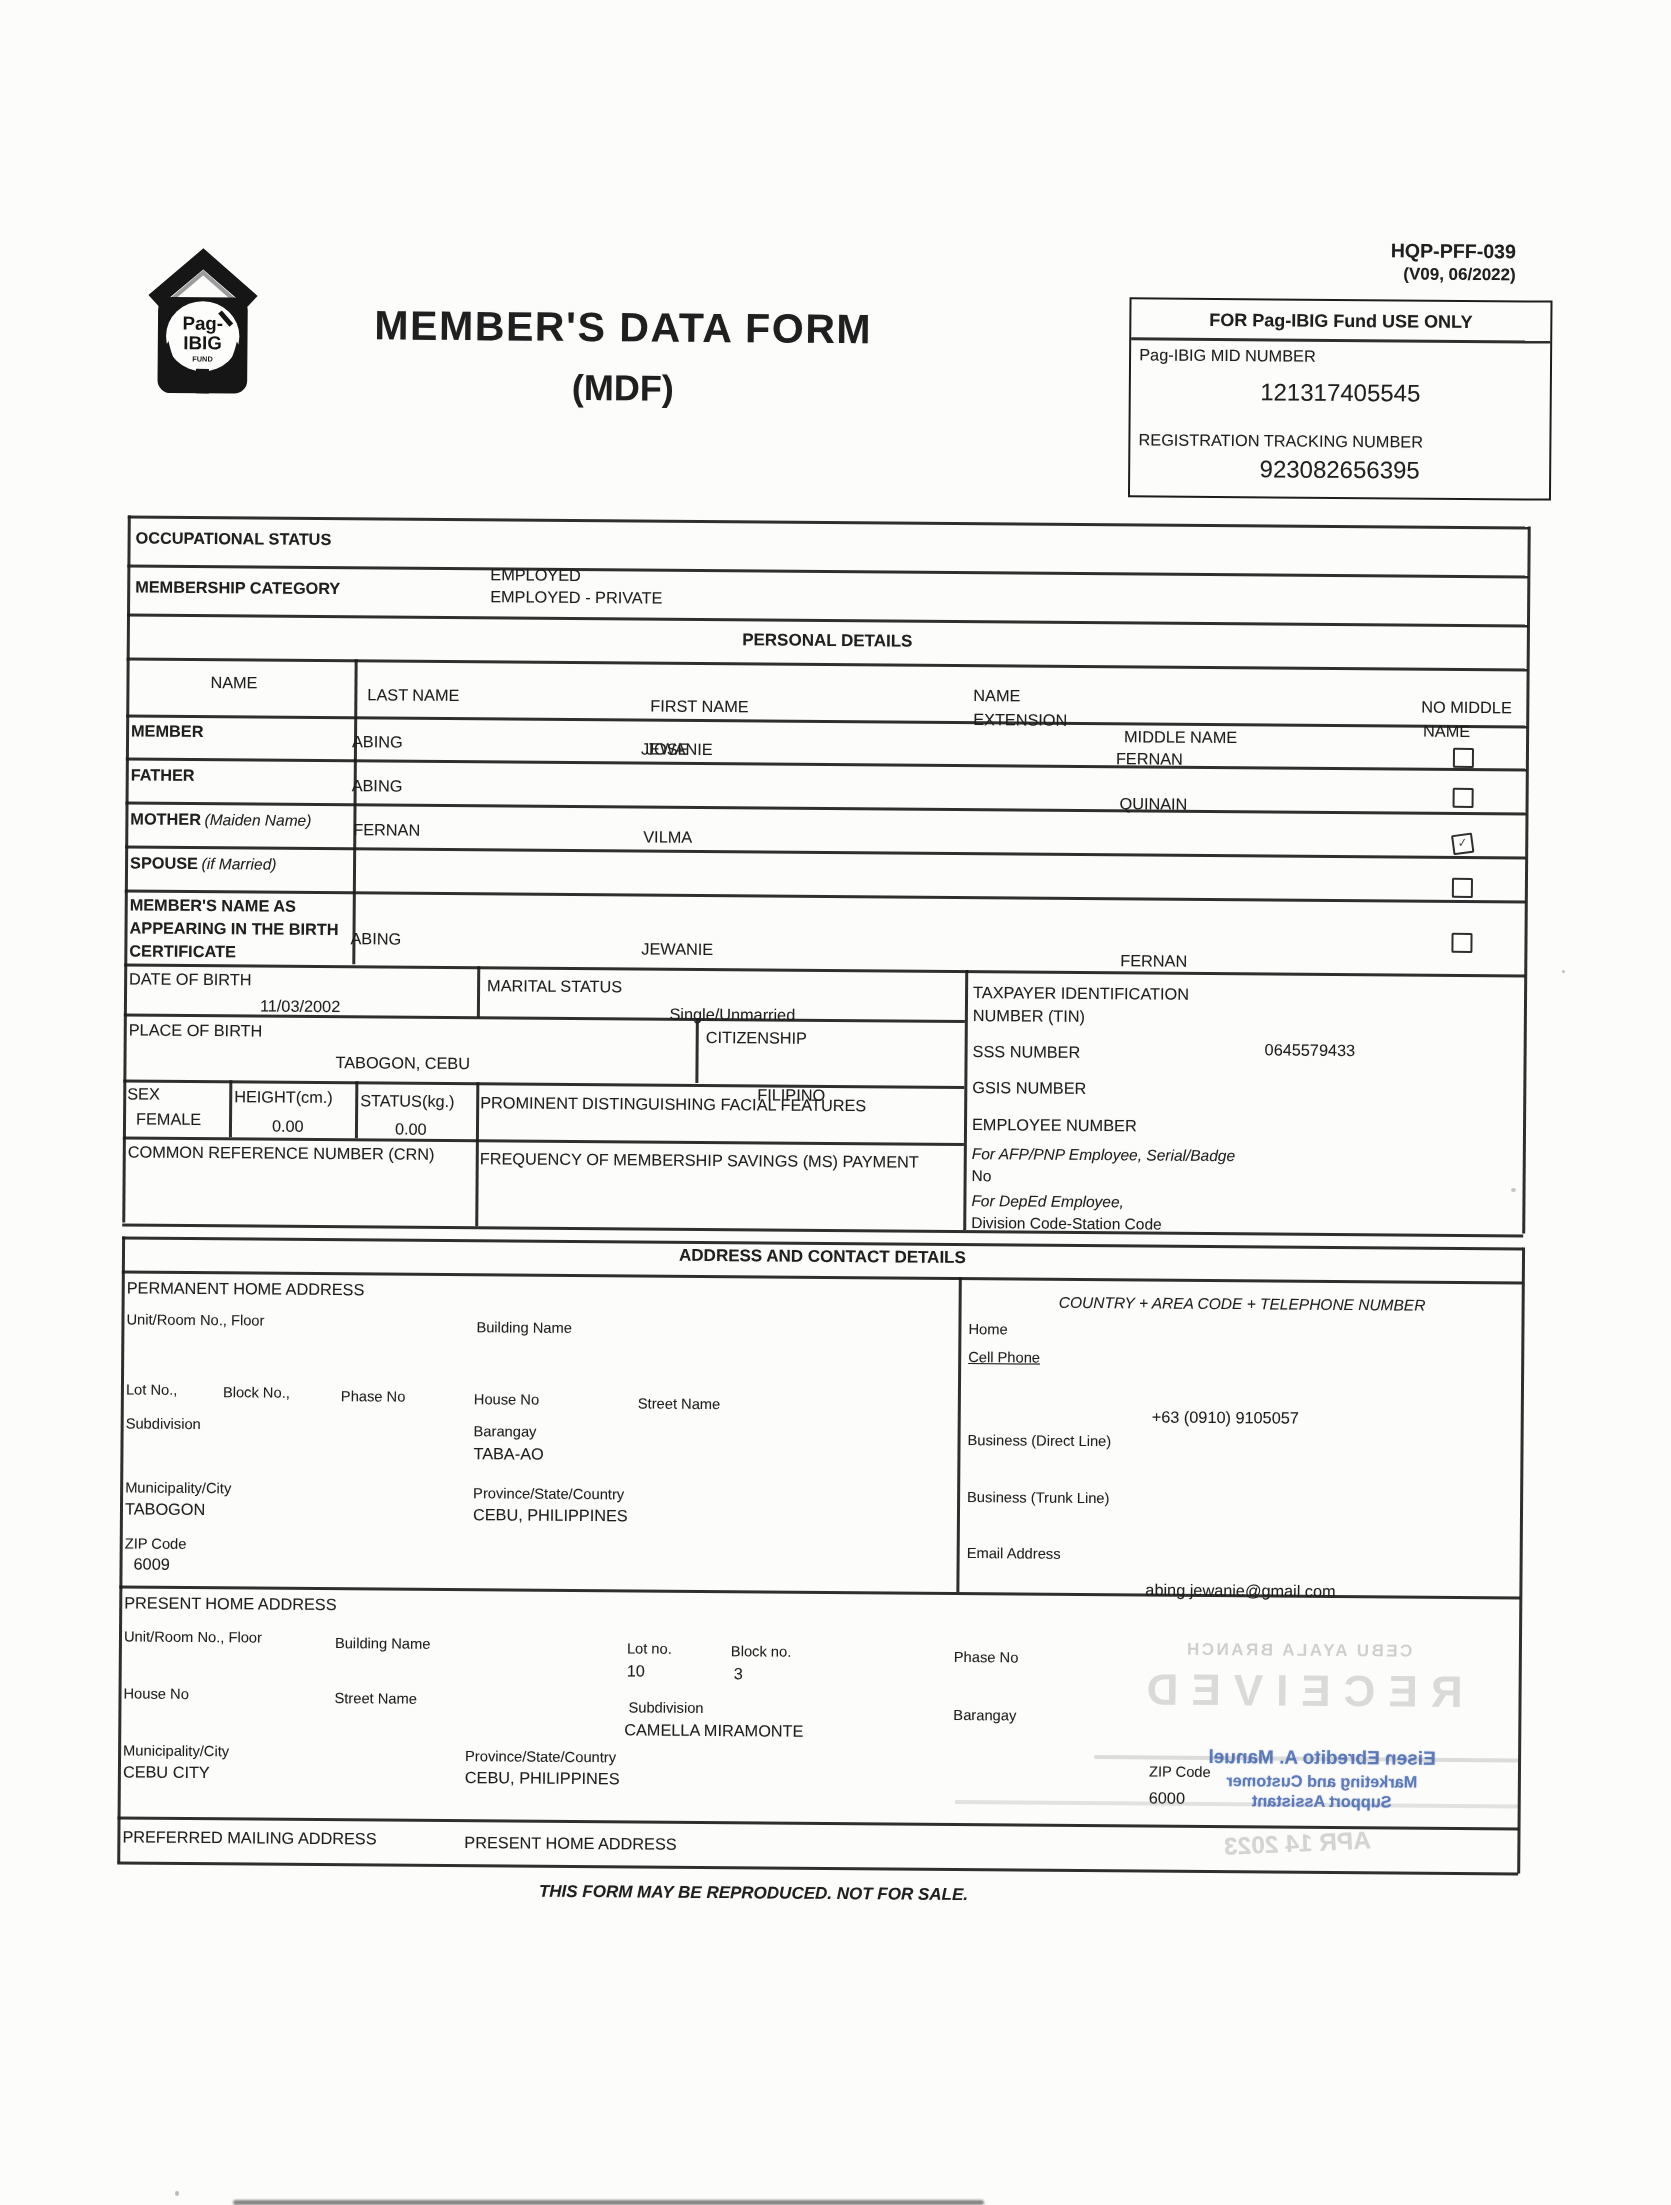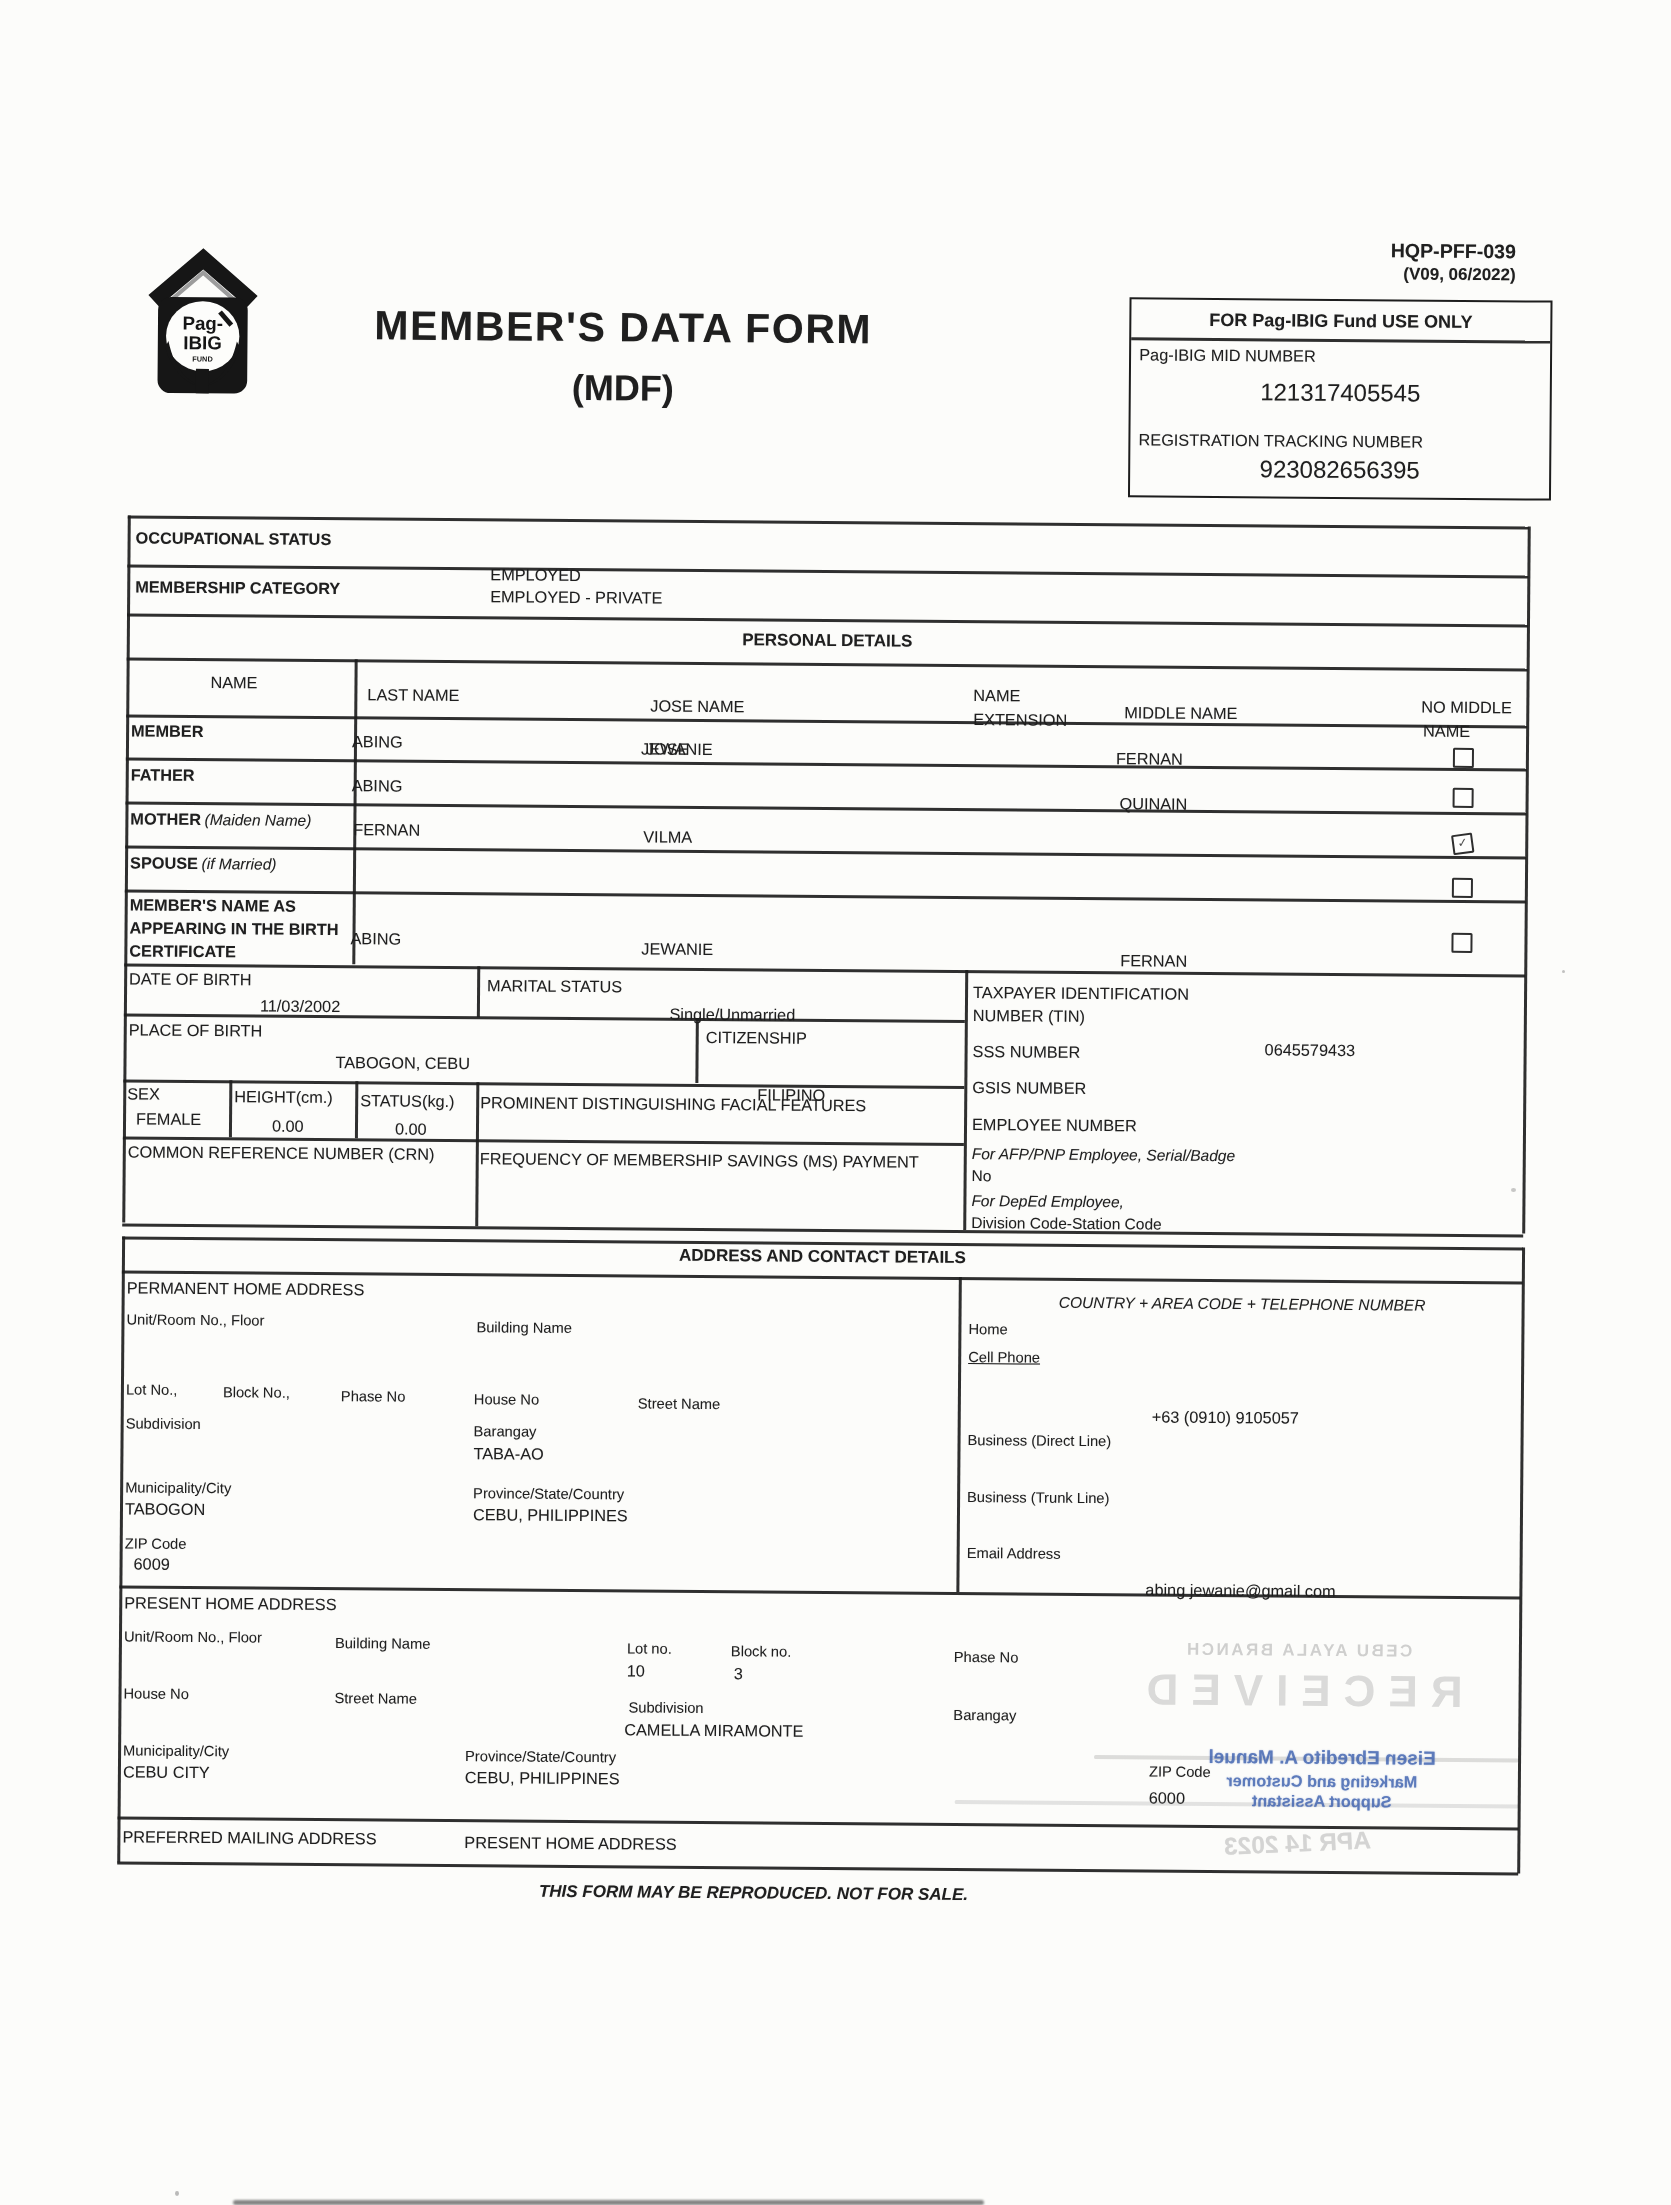--- a/index.html
+++ b/index.html
@@ -63,24 +63,24 @@
 
   <div class="t b s20" style="left:135px;top:529px;">OCCUPATIONAL STATUS</div>
   <div class="t s20" style="left:490px;top:534px;margin-top:29px;">EMPLOYED</div>
   <div class="t b s20" style="left:135px;top:578px;">MEMBERSHIP CATEGORY</div>
   <div class="t s20" style="left:490px;top:585px;">EMPLOYED - PRIVATE</div>
 
   <div class="t b s21 ctr" style="left:127px;top:626px;width:1401px;">PERSONAL DETAILS</div>
 
   <div class="t s20" style="left:211px;top:673px;">NAME</div>
   <div class="t s20" style="left:368px;top:684px;">LAST NAME</div>
-  <div class="t s20" style="left:651px;top:693px;">JOSE NAME</div>
+  <div class="t s20" style="left:651px;top:693px;">FIRST NAME</div>
   <div class="t s20" style="left:974px;top:680px;">NAME</div>
   <div class="t s20" style="left:974px;top:704px;">EXTENSION</div>
-  <div class="t s20" style="left:1125px;top:696px;text-align:center;">MIDDLE NAME</div>
+  <div class="t s20" style="left:1125px;top:720px;text-align:center;">MIDDLE NAME</div>
   <div class="t s20" style="left:1422px;top:688px;">NO MIDDLE</div>
   <div class="t s20" style="left:1424px;top:712px;">NAME</div>
 
   <div class="t b s20" style="left:132px;top:722px;">MEMBER</div>
   <div class="t s20" style="left:353px;top:731px;">ABING</div>
   <div class="t s20" style="left:642px;top:736px;">JEWANIE</div>
   <div class="t s20" style="left:1117px;top:742px;">FERNAN</div>
   <div class="cb" style="left:1454px;top:738px;"></div>
 
   <div class="t b s20" style="left:132px;top:766px;">FATHER</div>

